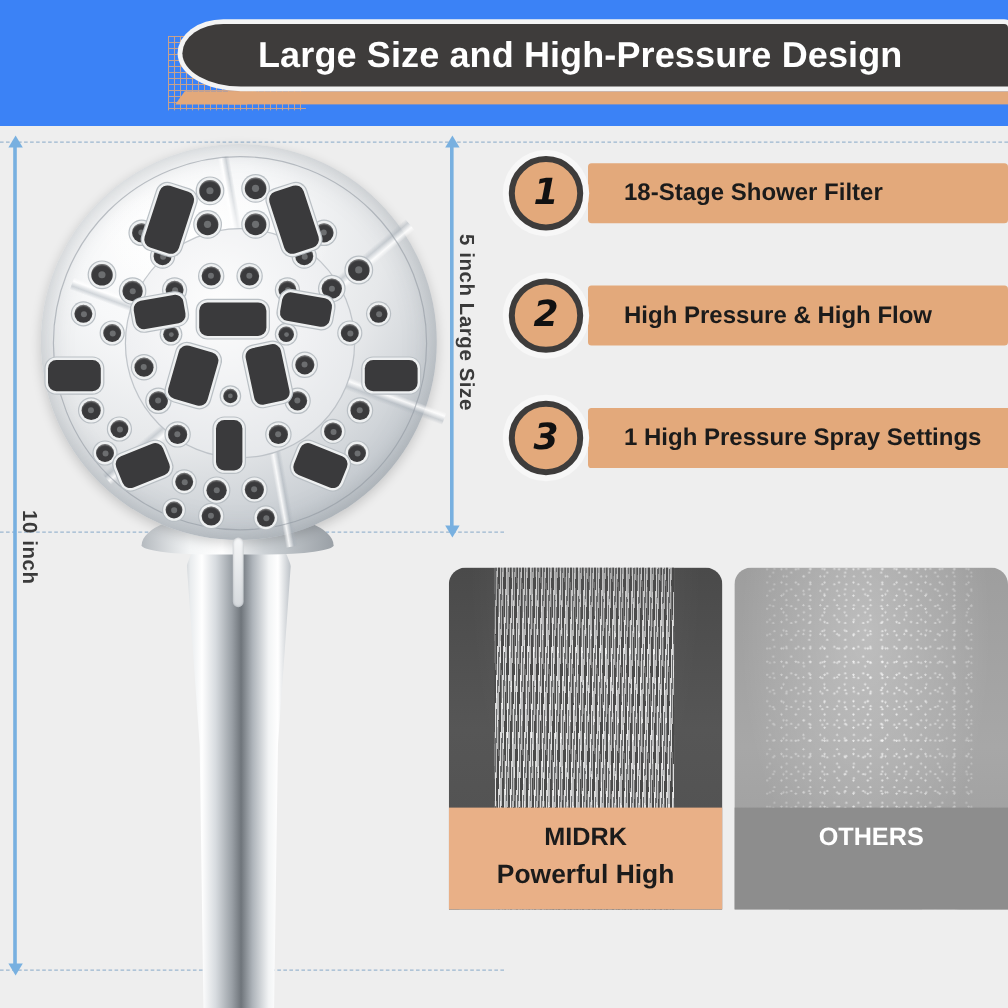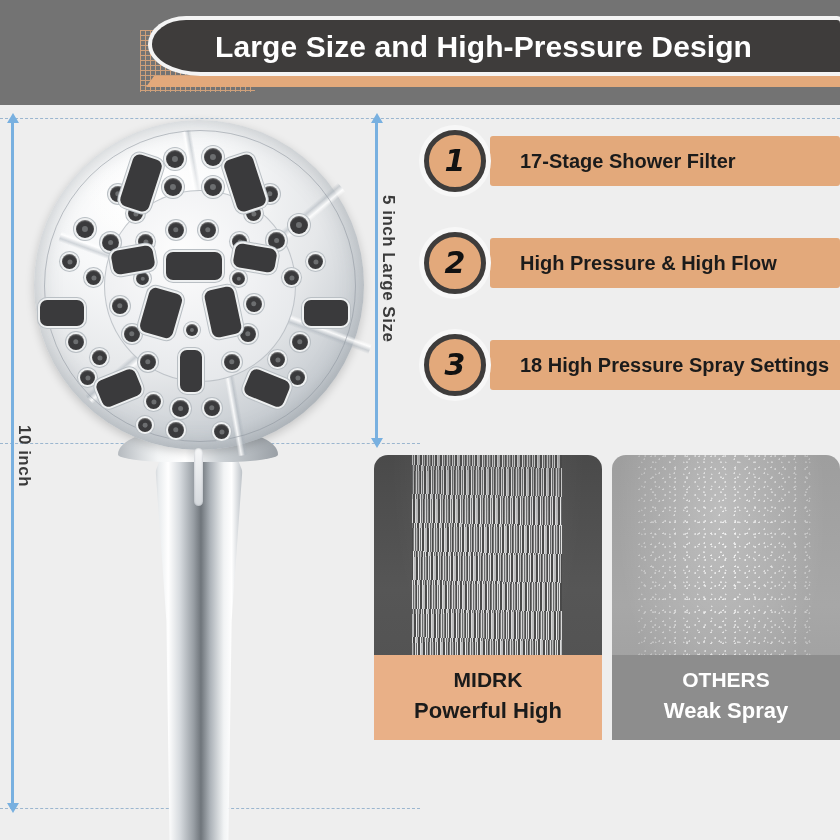--- a/index.html
+++ b/index.html
@@ -15,21 +15,21 @@
     height: 840px;
     background: #eeeeee;
     overflow: hidden;
   }
 
   
   #header-band {
     position: absolute;
     left: 0; top: 0;
     width: 840px; height: 105px;
-    background: #737373;
+    background: #3b82f6;
     text-decoration: underline;
   }
   .dot-texture {
     position: absolute;
     left: 140px; top: 30px;
     width: 115px; height: 62px;
     background-color: transparent;
     background-image:
       linear-gradient(to right, #e0a87c 1px, transparent 1px),
       linear-gradient(to bottom, #e0a87c 1px, transparent 1px);
@@ -251,21 +251,21 @@
     font-size: 30px;
     font-weight: bold;
     font-style: italic;
     color: #111111;
     font-family: "DejaVu Sans", sans-serif;
   }
 
   
   .compare-panel {
     position: absolute;
-    top: 455px;
+    top: 473px;
     width: 228px; height: 285px;
     border-radius: 14px 14px 0 0;
     overflow: hidden;
   }
   #panel-left  { left: 374px; }
   #panel-right { left: 612px; }
 
   .panel-photo {
     position: absolute;
     left: 0; top: 0;
@@ -494,37 +494,37 @@
     <div class="jet" style="left:94px;  top:136px; width:42px; height:24px; transform:rotate(-10deg);"></div>
     <div class="jet" style="left:216px; top:134px; width:42px; height:24px; transform:rotate(10deg);"></div>
     <div class="jet" style="left:148px; top:140px; width:56px; height:28px;"></div>
     <div class="jet" style="left:126px; top:178px; width:34px; height:46px; transform:rotate(16deg);"></div>
     <div class="jet" style="left:190px; top:176px; width:30px; height:48px; transform:rotate(-12deg);"></div>
     <div class="jet" style="left:162px; top:238px; width:22px; height:42px;"></div>
   </div>
 
   <div class="feature-row" id="feature-1">
     <div class="feature-bar"></div>
-    <div class="feature-text">17-Stage Shower Filter</div>
+    <div class="feature-text">18-Stage Shower Filter</div>
     <div class="feature-badge">
       <div class="feature-num">1</div>
     </div>
   </div>
 
   <div class="feature-row" id="feature-2">
     <div class="feature-bar"></div>
     <div class="feature-text">High Pressure &amp; High Flow</div>
     <div class="feature-badge">
       <div class="feature-num">2</div>
     </div>
   </div>
 
   <div class="feature-row" id="feature-3">
     <div class="feature-bar" style="width:416px;"></div>
-    <div class="feature-text">18 High Pressure Spray Settings</div>
+    <div class="feature-text">1 High Pressure Spray Settings</div>
     <div class="feature-badge">
       <div class="feature-num">3</div>
     </div>
   </div>
 
   <div class="compare-panel" id="panel-left">
     <div class="panel-photo" id="photo-left">
       <div class="stream-group"></div>
       <div class="spray-head">
         <div class="disc"></div>
@@ -542,18 +542,17 @@
   <div class="compare-panel" id="panel-right">
     <div class="panel-photo" id="photo-right">
       <div class="mist"></div>
       <div class="weak-head">
         <div class="disc"></div>
         <div class="arm"></div>
       </div>
     </div>
     <div class="panel-label" id="label-right">
       <div class="label-brand">OTHERS</div>
-      <div class="label-sub">Weak Spray</div>
     </div>
   </div>
 
 
 </div>
 
 </body></html>

